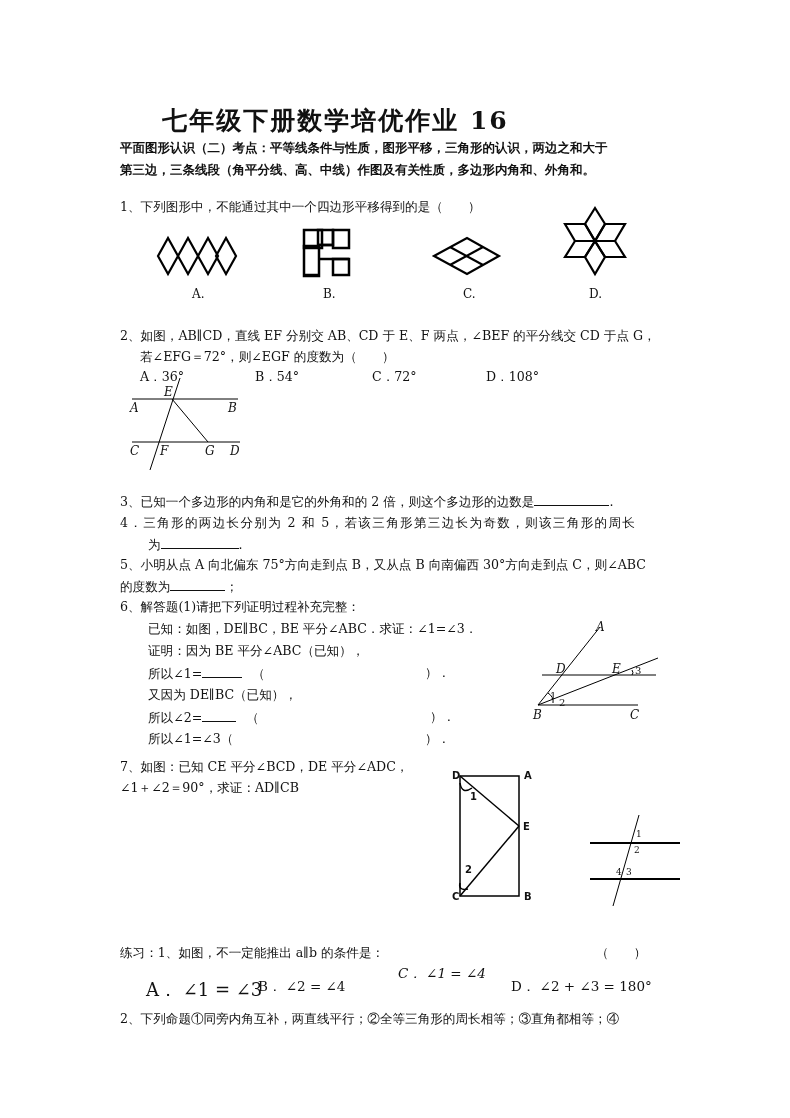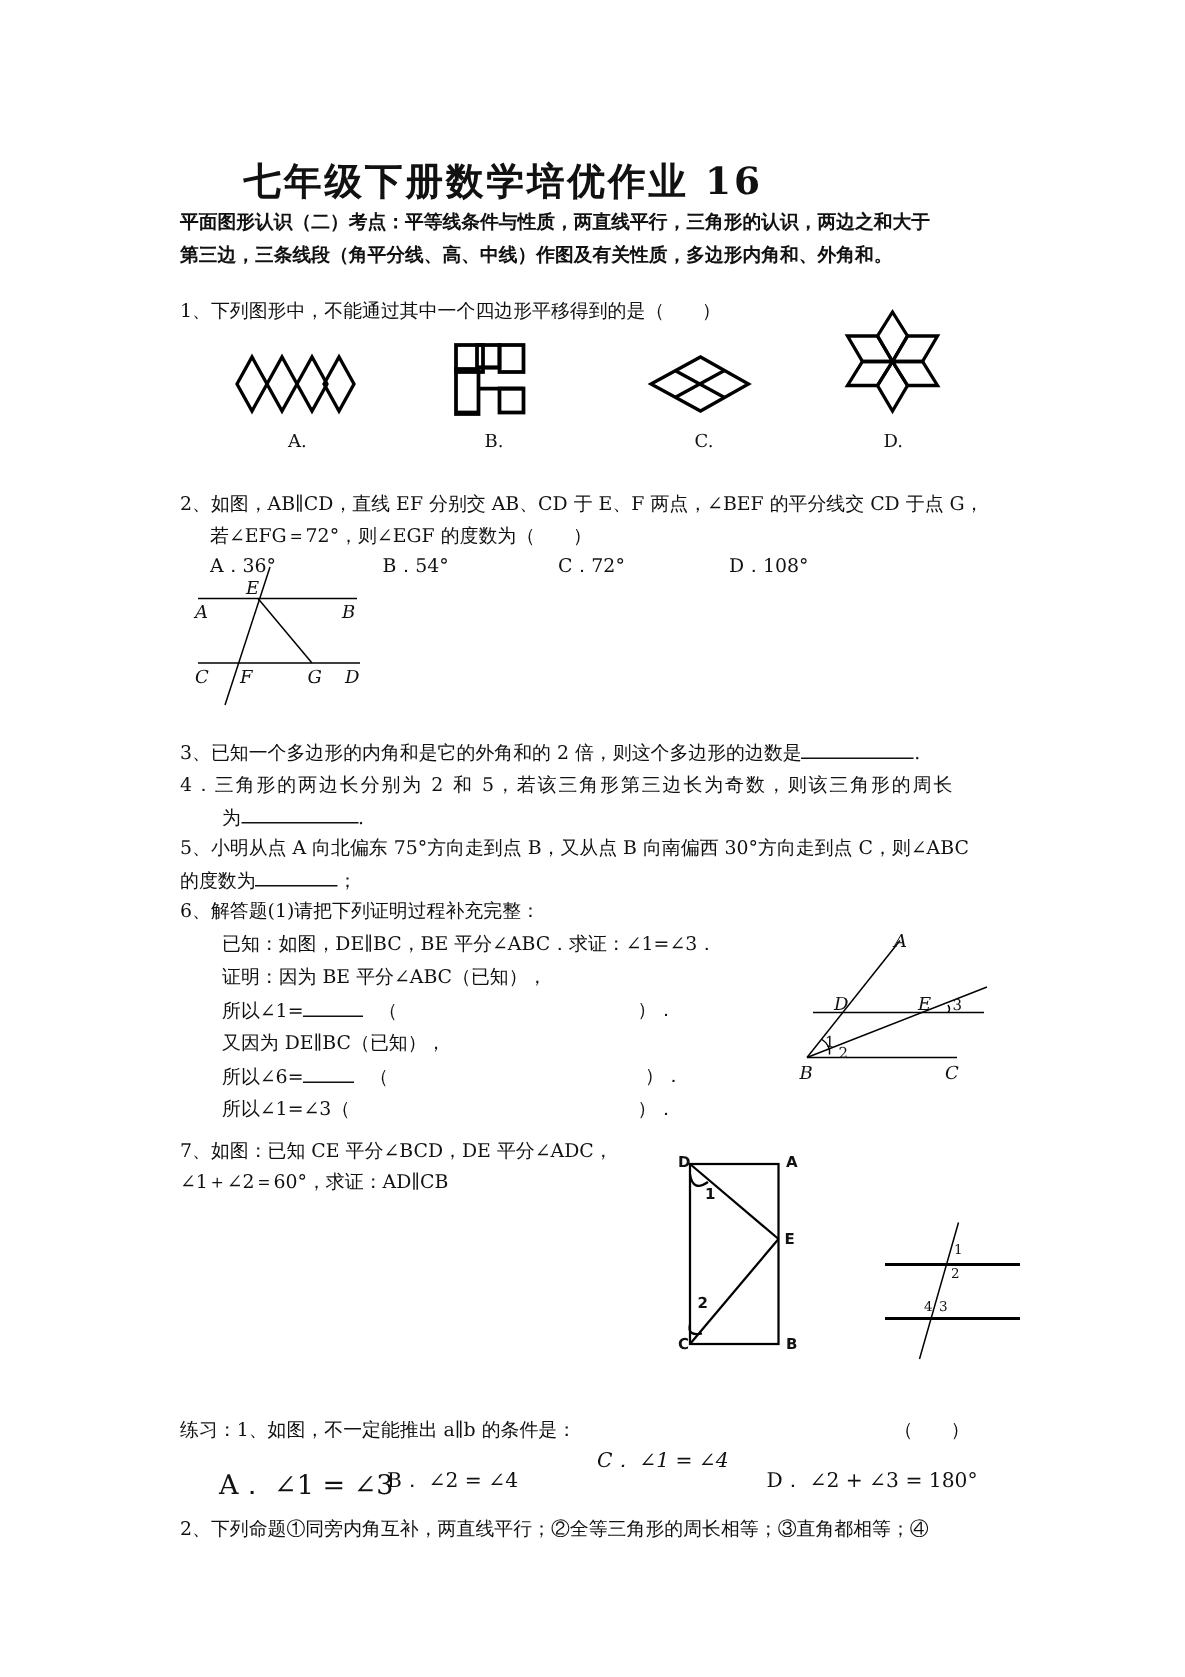--- a/index.html
+++ b/index.html
@@ -15,21 +15,21 @@
   .blank { display: inline-block; border-bottom: 1px solid #111; height: 12px; vertical-align: baseline; }
   svg { position: absolute; overflow: visible; }
   .lbl { font-size: 12px; font-family: "DejaVu Serif", serif; }
   .lbls { font-size: 10px; font-family: "DejaVu Sans", sans-serif; font-weight: bold; }
 </style>
 </head>
 <body>
 
 <div class="abs title">七年级下册数学培优作业 16</div>
 
-<div class="abs bold-line" style="top:140px;">平面图形认识（二）考点：平等线条件与性质，两直线平行，三角形的认识，两边之和大于</div>
+<div class="abs bold-line" style="top:140px;">平面图形认识（二）考点：平等线条件与性质，图形平移，三角形的认识，两边之和大于</div>
 <div class="abs bold-line" style="top:162px;">第三边，三条线段（角平分线、高、中线）作图及有关性质，多边形内角和、外角和。</div>
 
 <div class="abs txt" style="top:183px;">1、下列图形中，不能通过其中一个四边形平移得到的是（　　）</div>
 
 <svg style="left:158px;top:238px;" width="80" height="36">
   <g fill="none" stroke="#000" stroke-width="2.2">
     <polygon points="0,18 10,0 20,18 10,36"></polygon>
     <polygon points="20,18 30,0 40,18 30,36"></polygon>
     <polygon points="40,18 50,0 60,18 50,36"></polygon>
     <polygon points="58,18 68,0 78,18 68,36"></polygon>
@@ -109,21 +109,21 @@
 <div class="abs txt" style="top:583px;">6、解答题(1)请把下列证明过程补充完整：</div>
 <div class="abs txt indent" style="top:605px;">已知：如图，DE∥BC，BE 平分∠ABC．求证：∠1=∠3．</div>
 <div class="abs txt indent" style="top:627px;">证明：因为 BE 平分∠ABC（已知），</div>
 <div class="abs txt indent" style="top:649px;">
   <span>所以∠1=</span><span class="blank" style="width:40px;"></span>
   <span style="margin-left:6px;">（</span>
 </div>
 <div class="abs txt" style="top:649px;left:425px;">）．</div>
 <div class="abs txt indent" style="top:671px;">又因为 DE∥BC（已知），</div>
 <div class="abs txt indent" style="top:693px;">
-  <span>所以∠6=</span><span class="blank" style="width:34px;"></span>
+  <span>所以∠2=</span><span class="blank" style="width:34px;"></span>
   <span style="margin-left:6px;">（</span>
 </div>
 <div class="abs txt" style="top:693px;left:430px;">）．</div>
 <div class="abs txt indent" style="top:715px;">所以∠1=∠3（</div>
 <div class="abs txt" style="top:715px;left:425px;">）．</div>
 
 <svg style="left:520px;top:615px;" width="150" height="110">
   <g stroke="#000" stroke-width="1" fill="none">
     <line x1="18" y1="90" x2="80" y2="12"></line>
     <line x1="18" y1="90" x2="138" y2="43"></line>
@@ -136,21 +136,21 @@
 <span class="abs lbl i" style="left:596px;top:620px;">A</span>
 <span class="abs lbl i" style="left:556px;top:662px;">D</span>
 <span class="abs lbl i" style="left:612px;top:662px;">E</span>
 <span class="abs lbl" style="left:635px;top:665px;font-size:10px;">3</span>
 <span class="abs lbl" style="left:550px;top:690px;font-size:10px;">1</span>
 <span class="abs lbl" style="left:559px;top:697px;font-size:10px;">2</span>
 <span class="abs lbl i" style="left:533px;top:708px;">B</span>
 <span class="abs lbl i" style="left:630px;top:708px;">C</span>
 
 <div class="abs txt" style="top:743px;">7、如图：已知 CE 平分∠BCD，DE 平分∠ADC，</div>
-<div class="abs txt" style="top:764px;">∠1＋∠2＝60°，求证：AD∥CB</div>
+<div class="abs txt" style="top:764px;">∠1＋∠2＝90°，求证：AD∥CB</div>
 
 <svg style="left:440px;top:765px;" width="100" height="140">
   <g stroke="#000" stroke-width="1.5" fill="none">
     <rect x="20" y="11" width="59" height="120"></rect>
     <line x1="20" y1="11" x2="79" y2="61"></line>
     <line x1="20" y1="131" x2="79" y2="61"></line>
     <path d="M20 18 Q22 30 32 23"></path>
     <path d="M20 118 Q18 126 28 124"></path>
   </g>
 </svg>

